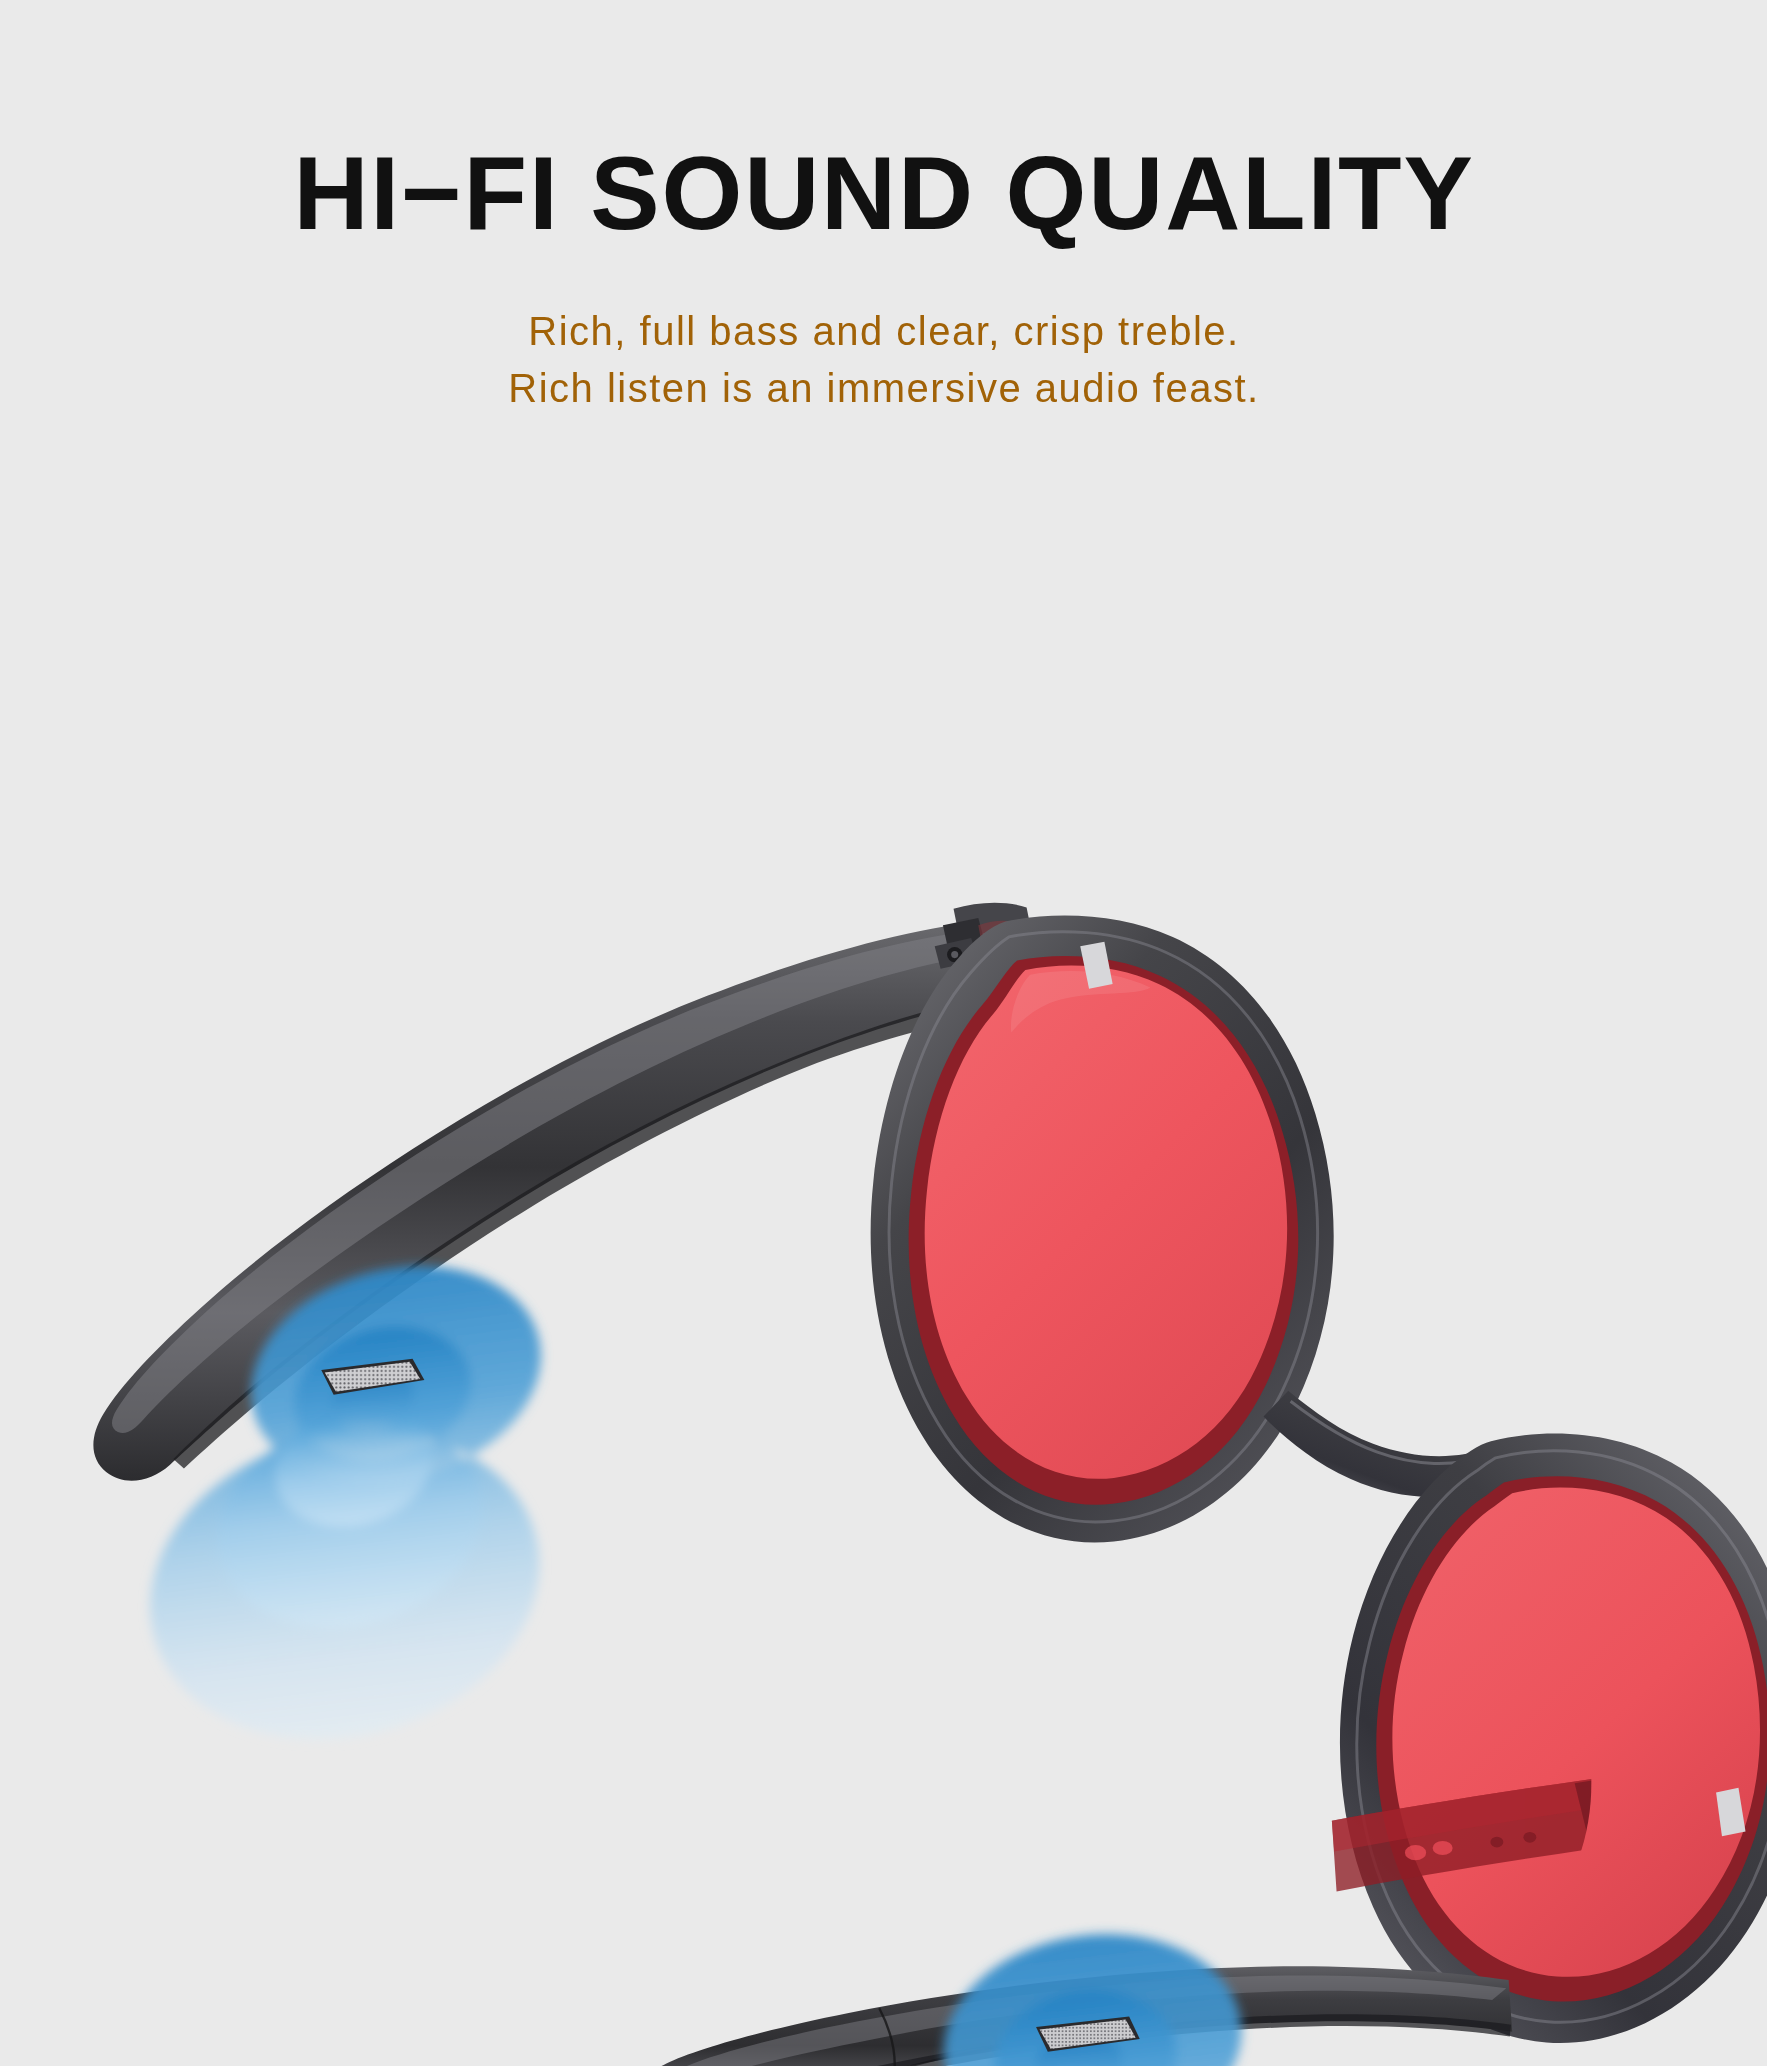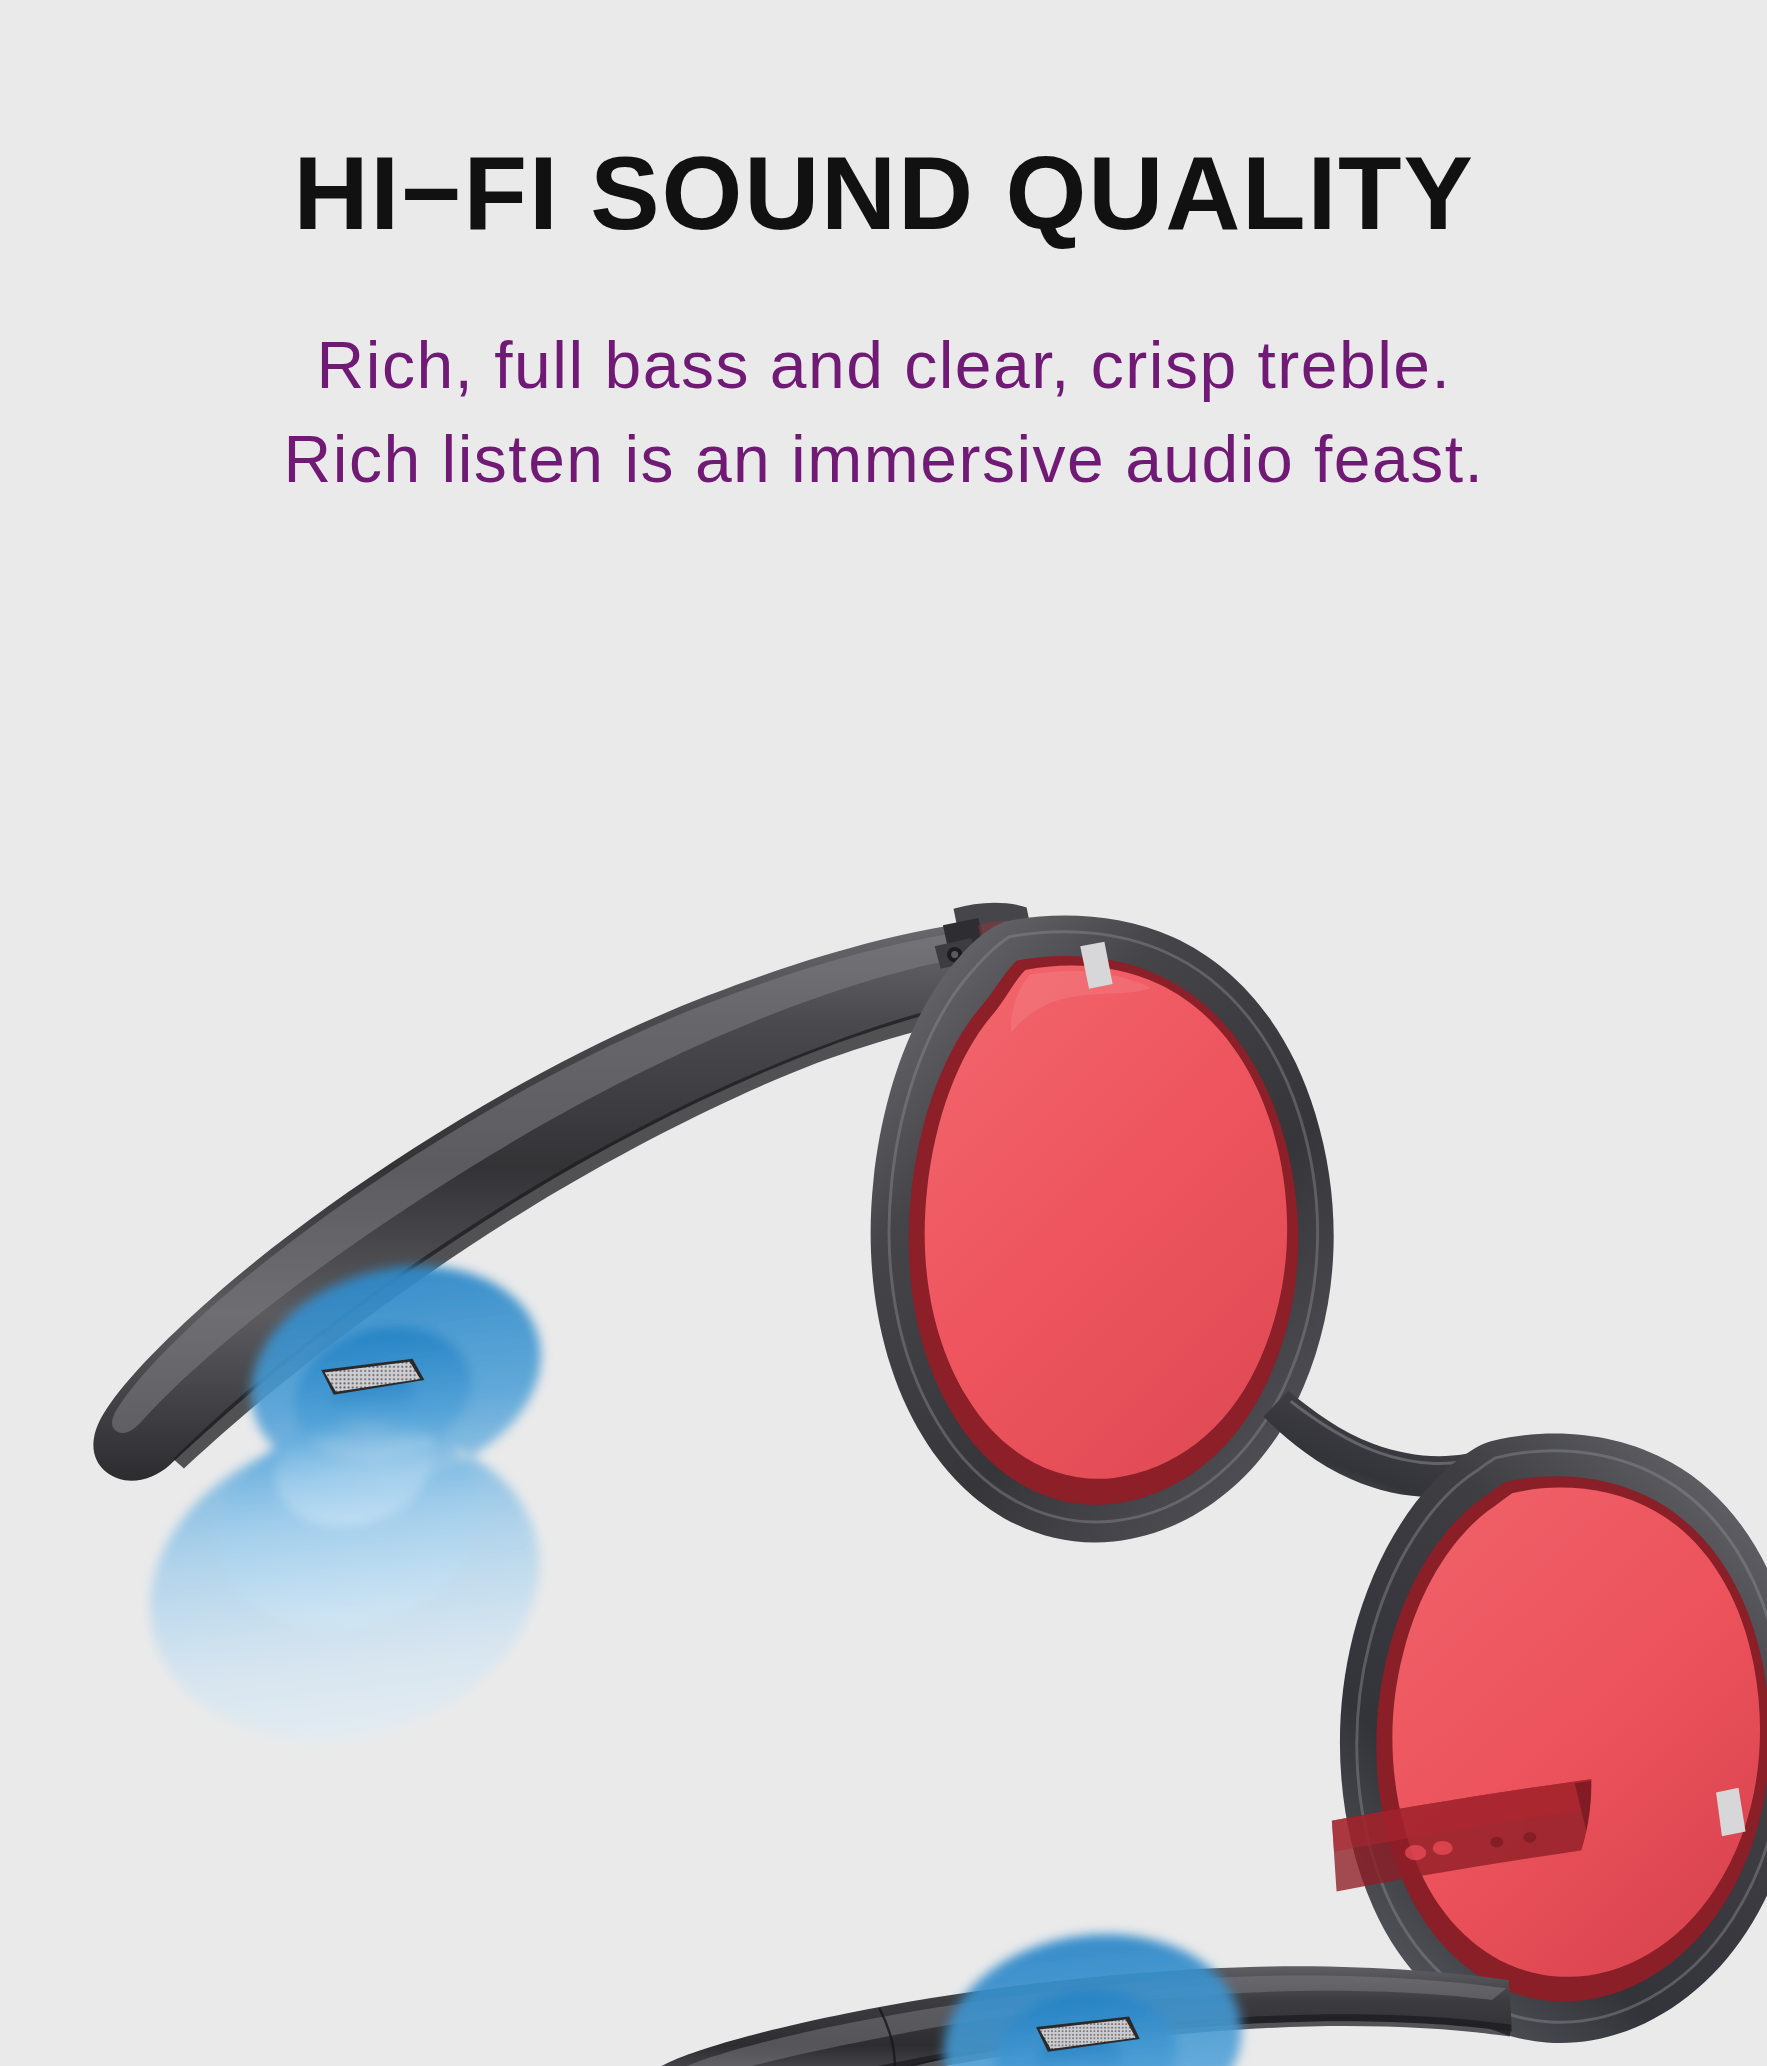--- a/index.html
+++ b/index.html
@@ -38,28 +38,28 @@
     font-family: "Liberation Sans", sans-serif;
     font-size: 104px;
     font-weight: 700;
     letter-spacing: 1.8px;
     line-height: 1.0;
     color: #111111;
     white-space: nowrap;
   }
 
   .subtitle {
-    margin: 16px;
+    margin: 0;
     padding-top: 58px;
     font-family: "Liberation Sans", sans-serif;
-    font-size: 66px;
+    font-size: 40px;
     font-weight: 400;
     letter-spacing: 1.5px;
     line-height: 1.42;
-    color: #701a75;
+    color: #a16207;
     white-space: nowrap;
   }
   .subtitle .line { display: block; }
 
   
   #product {
     position: absolute;
     left: 0;
     top: 548px;
     width: 1768px;

